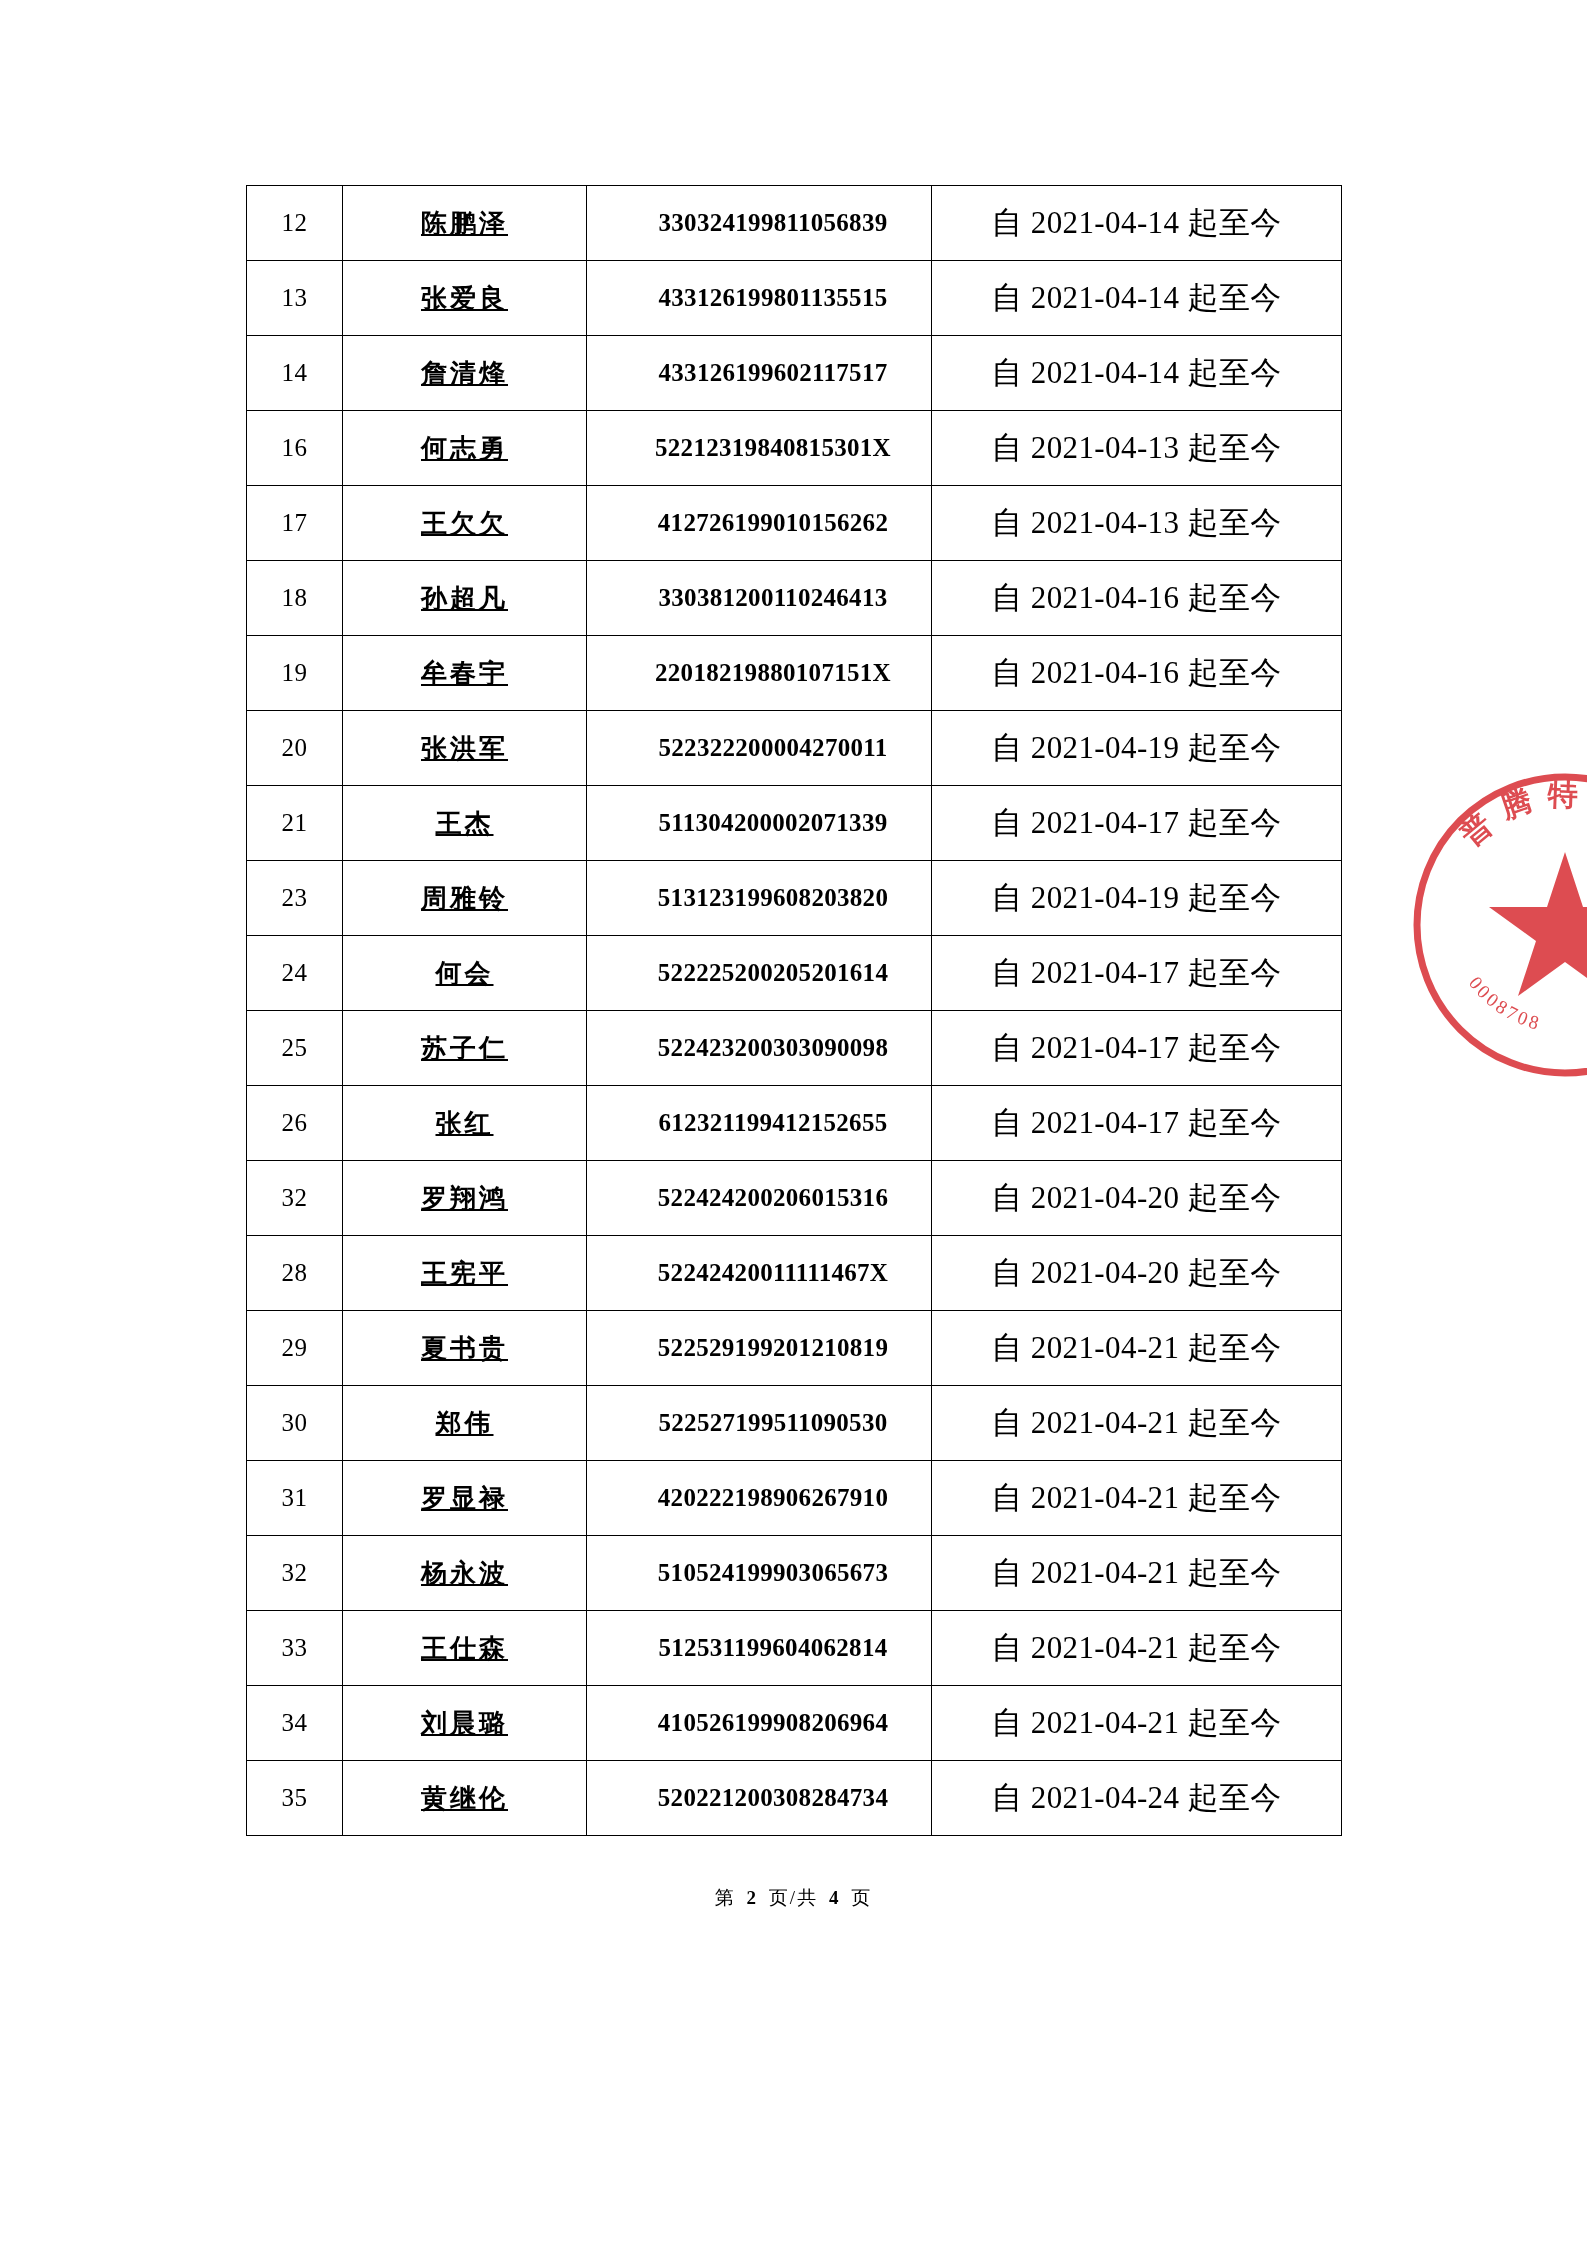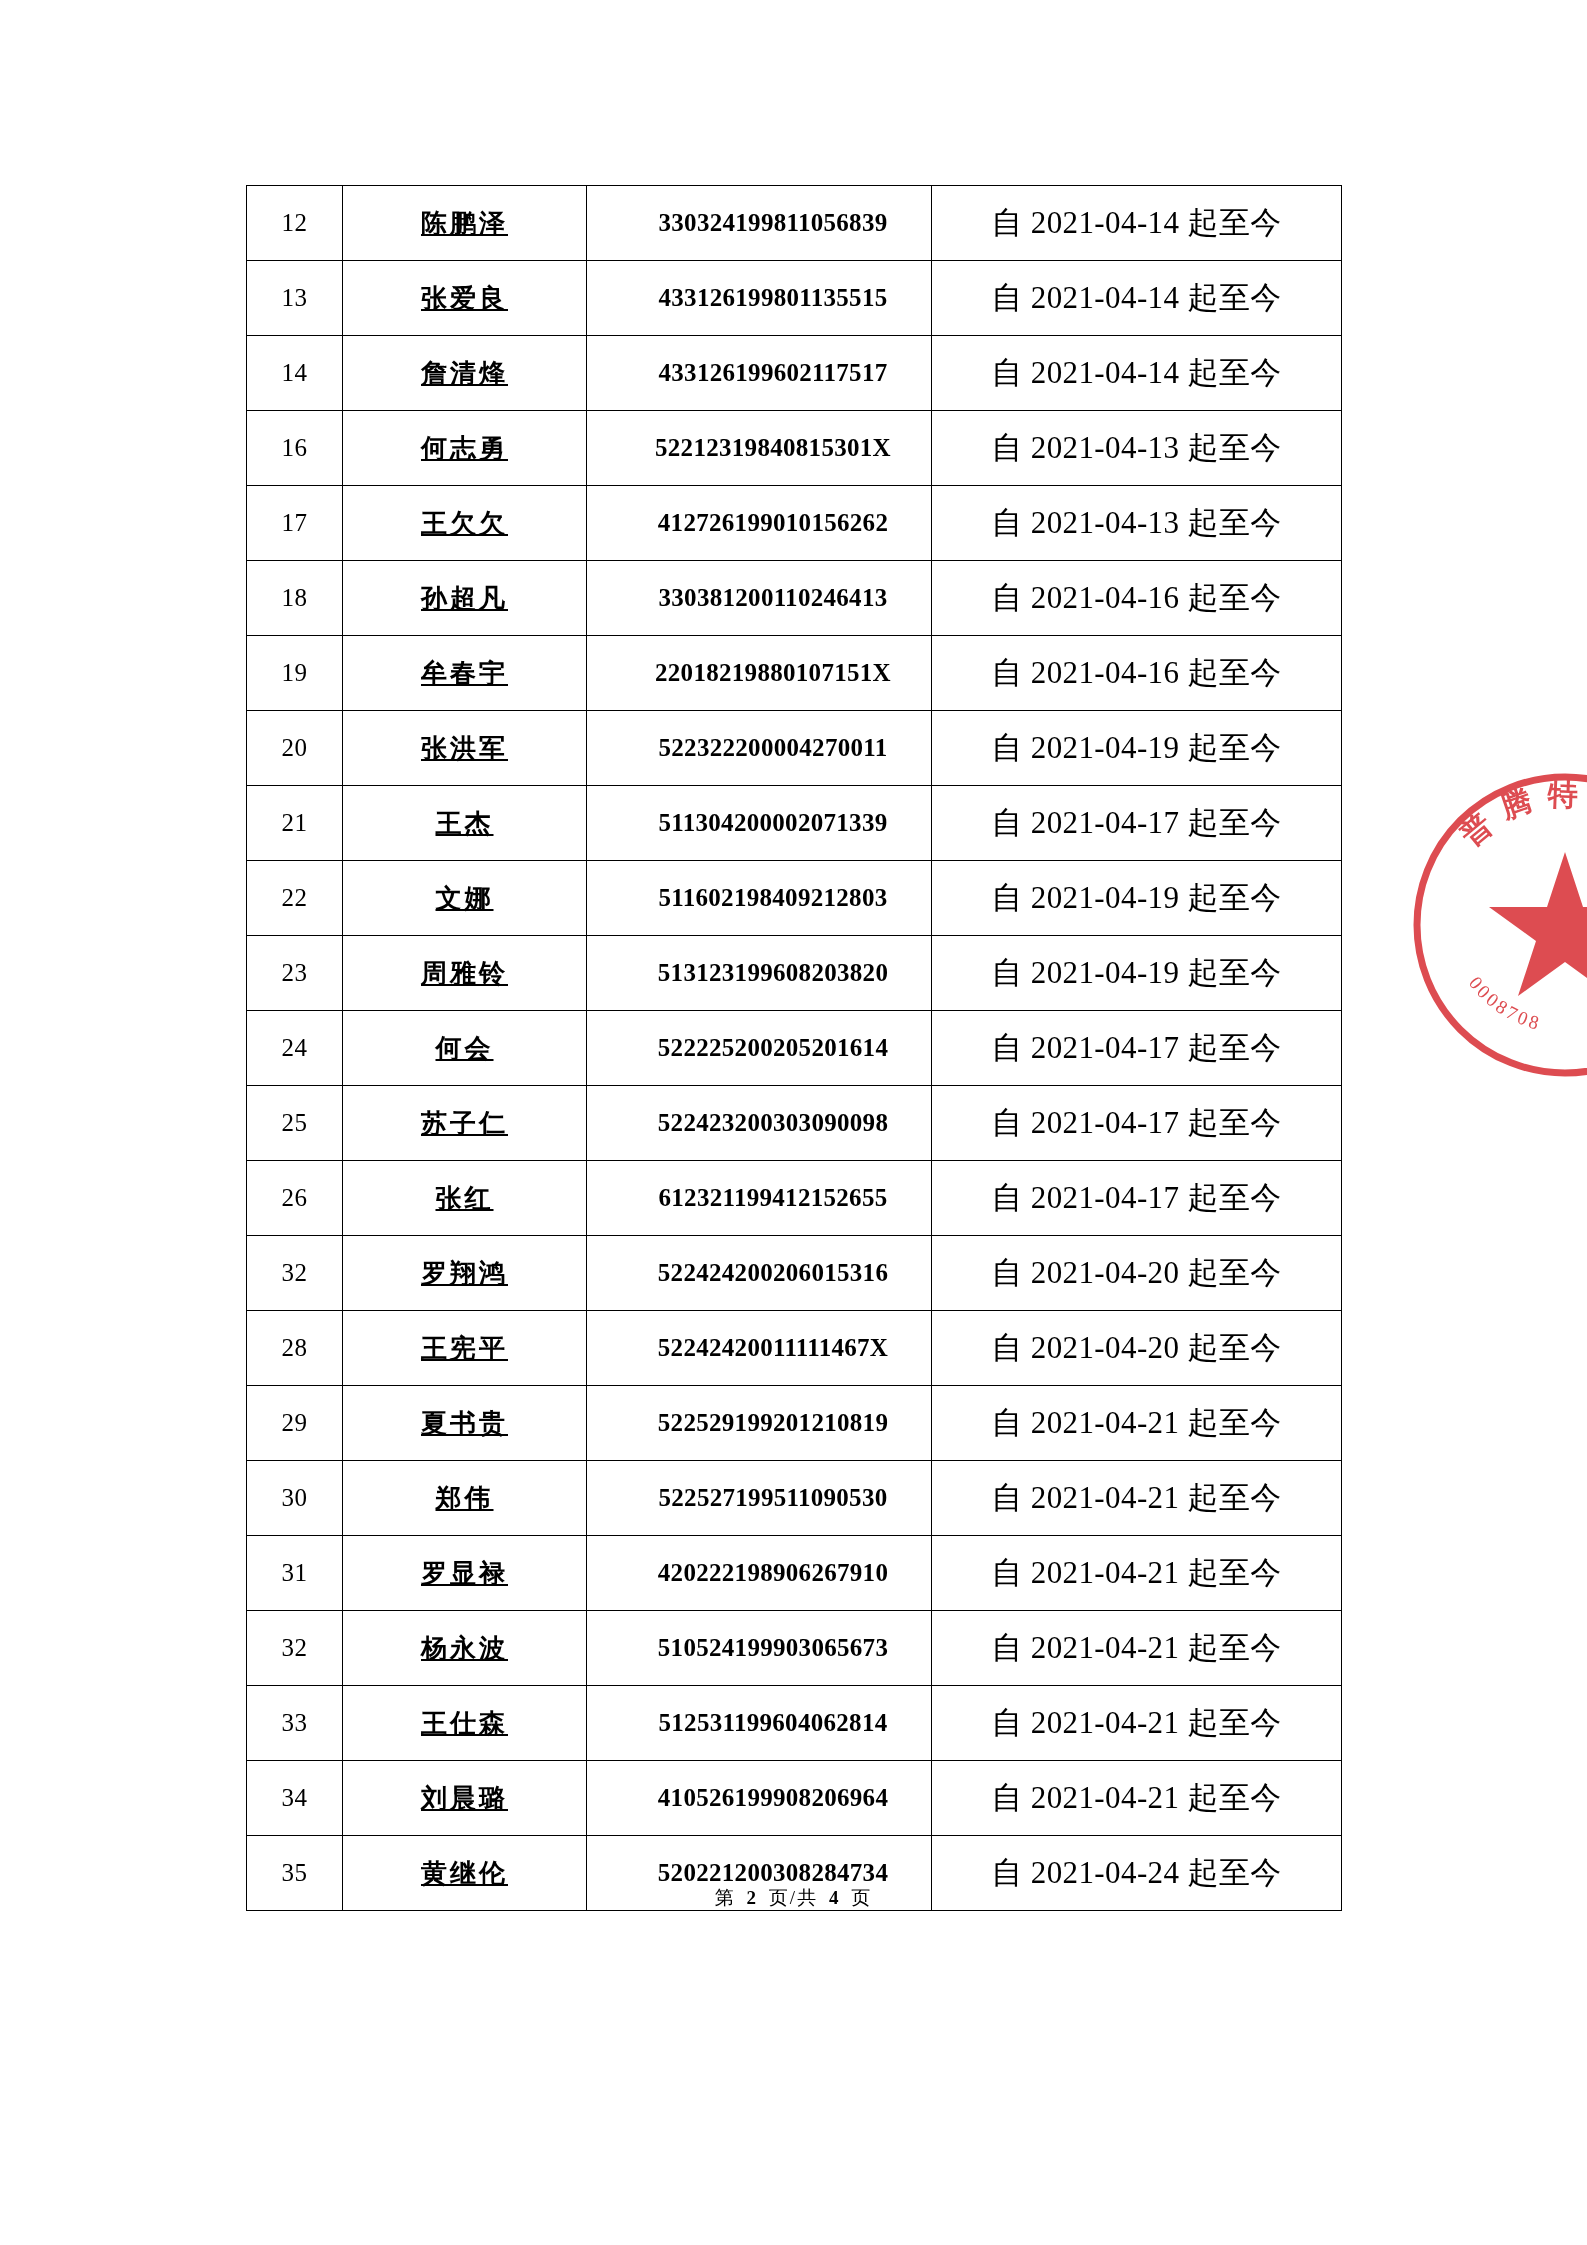--- a/index.html
+++ b/index.html
@@ -150,26 +150,20 @@
           <td class="cell-index">20</td>
           <td class="cell-name">张洪军</td>
           <td class="cell-id">522322200004270011</td>
           <td class="cell-period">自 2021-04-19 起至今</td>
         </tr>
         <tr>
           <td class="cell-index">21</td>
           <td class="cell-name">王杰</td>
           <td class="cell-id">511304200002071339</td>
           <td class="cell-period">自 2021-04-17 起至今</td>
-        </tr>
-        <tr>
-          <td class="cell-index">22</td>
-          <td class="cell-name">文娜</td>
-          <td class="cell-id">511602198409212803</td>
-          <td class="cell-period">自 2021-04-19 起至今</td>
         </tr>
         <tr>
           <td class="cell-index">23</td>
           <td class="cell-name">周雅铃</td>
           <td class="cell-id">513123199608203820</td>
           <td class="cell-period">自 2021-04-19 起至今</td>
         </tr>
         <tr>
           <td class="cell-index">24</td>
           <td class="cell-name">何会</td>

